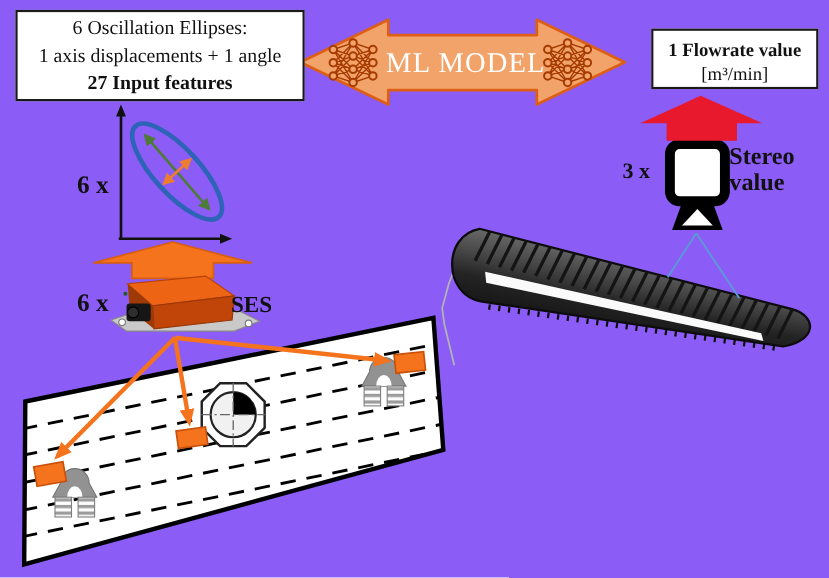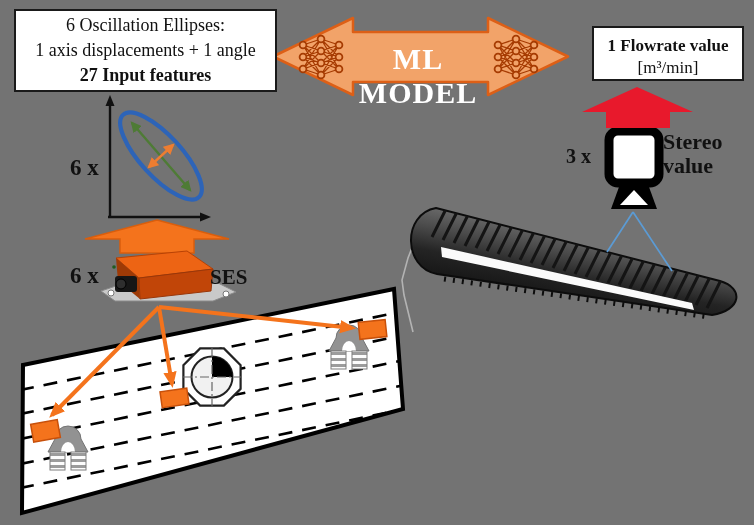--- a/index.html
+++ b/index.html
@@ -1,27 +1,27 @@
 <!DOCTYPE html>
 <html><head>
 <meta charset="utf-8">
 <style>
   html,body{margin:0;padding:0;background:#fff;}
-  .stage{position:relative;width:754px;height:525px;background:#737373;overflow:hidden;
+  .stage{position:relative;width:754px;height:525px;background:#8b5cf6;overflow:hidden;
          font-family:"Liberation Serif", serif;color:#111;}
   .stage svg.diagram{position:absolute;left:0;top:0;z-index:1;}
   .txt{position:absolute;z-index:2;}
   .box{box-sizing:border-box;border:2px solid #1a1a1a;background:#fff;
        display:flex;flex-direction:column;justify-content:center;align-items:center;
        text-align:center;}
   .input-box{left:14px;top:9px;width:263px;height:83px;font-size:18px;line-height:1.38;}
   .output-box{left:592px;top:26px;width:152px;height:55px;font-size:17px;line-height:1.3;justify-content:flex-end;}
   .bold{font-weight:bold;}
-  .ml-label{left:340px;top:42px;width:156px;text-align:center;font-size:30px;color:#ffffff;
-            letter-spacing:1px;font-weight:bold;}
+  .ml-label{left:340px;top:42px;width:156px;text-align:right;font-size:26px;color:#ffffff;
+            letter-spacing:1px;}
   .count-ellipse{left:70px;top:155px;font-size:23px;font-weight:bold;}
   .count-ses{left:70px;top:263px;font-size:23px;font-weight:bold;}
   .ses-label{left:210px;top:265px;font-size:21px;font-weight:bold;text-align:center;}
   .count-camera{left:566px;top:145px;font-size:20px;font-weight:bold;}
   .camera-label{left:663px;top:130px;font-size:22px;font-weight:bold;line-height:1.1;}
 </style>
 </head>
 <body>
 
 <div class="stage">

